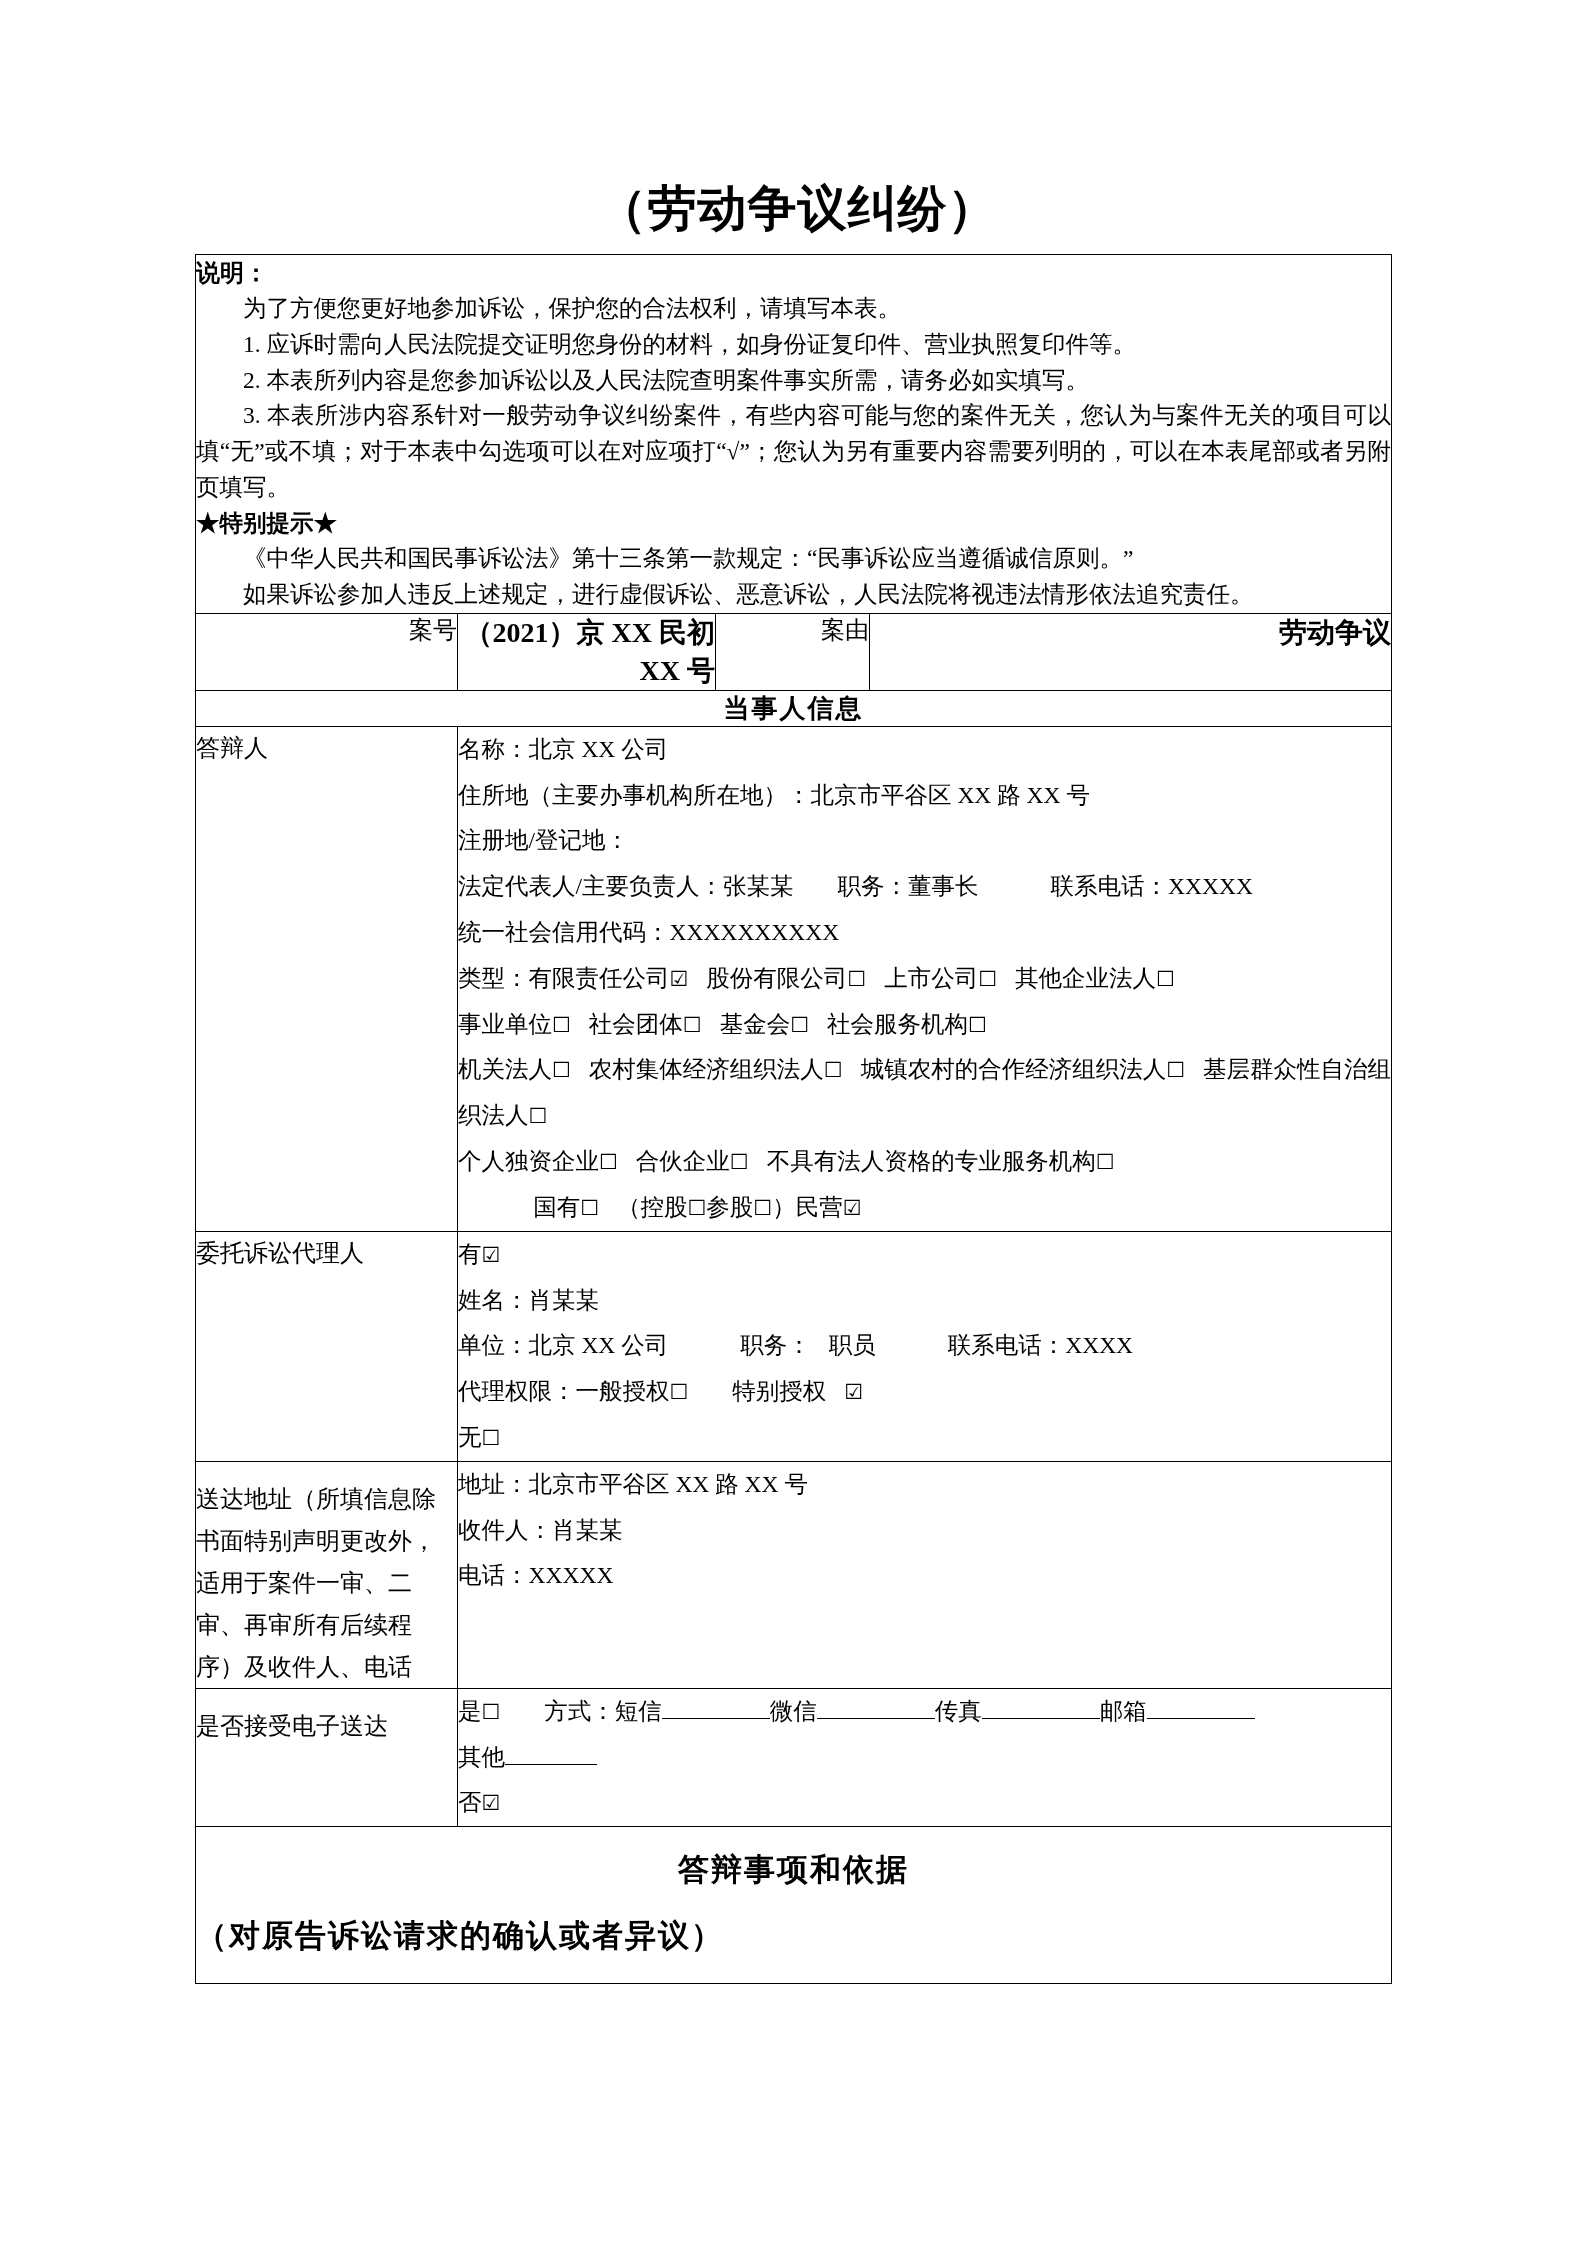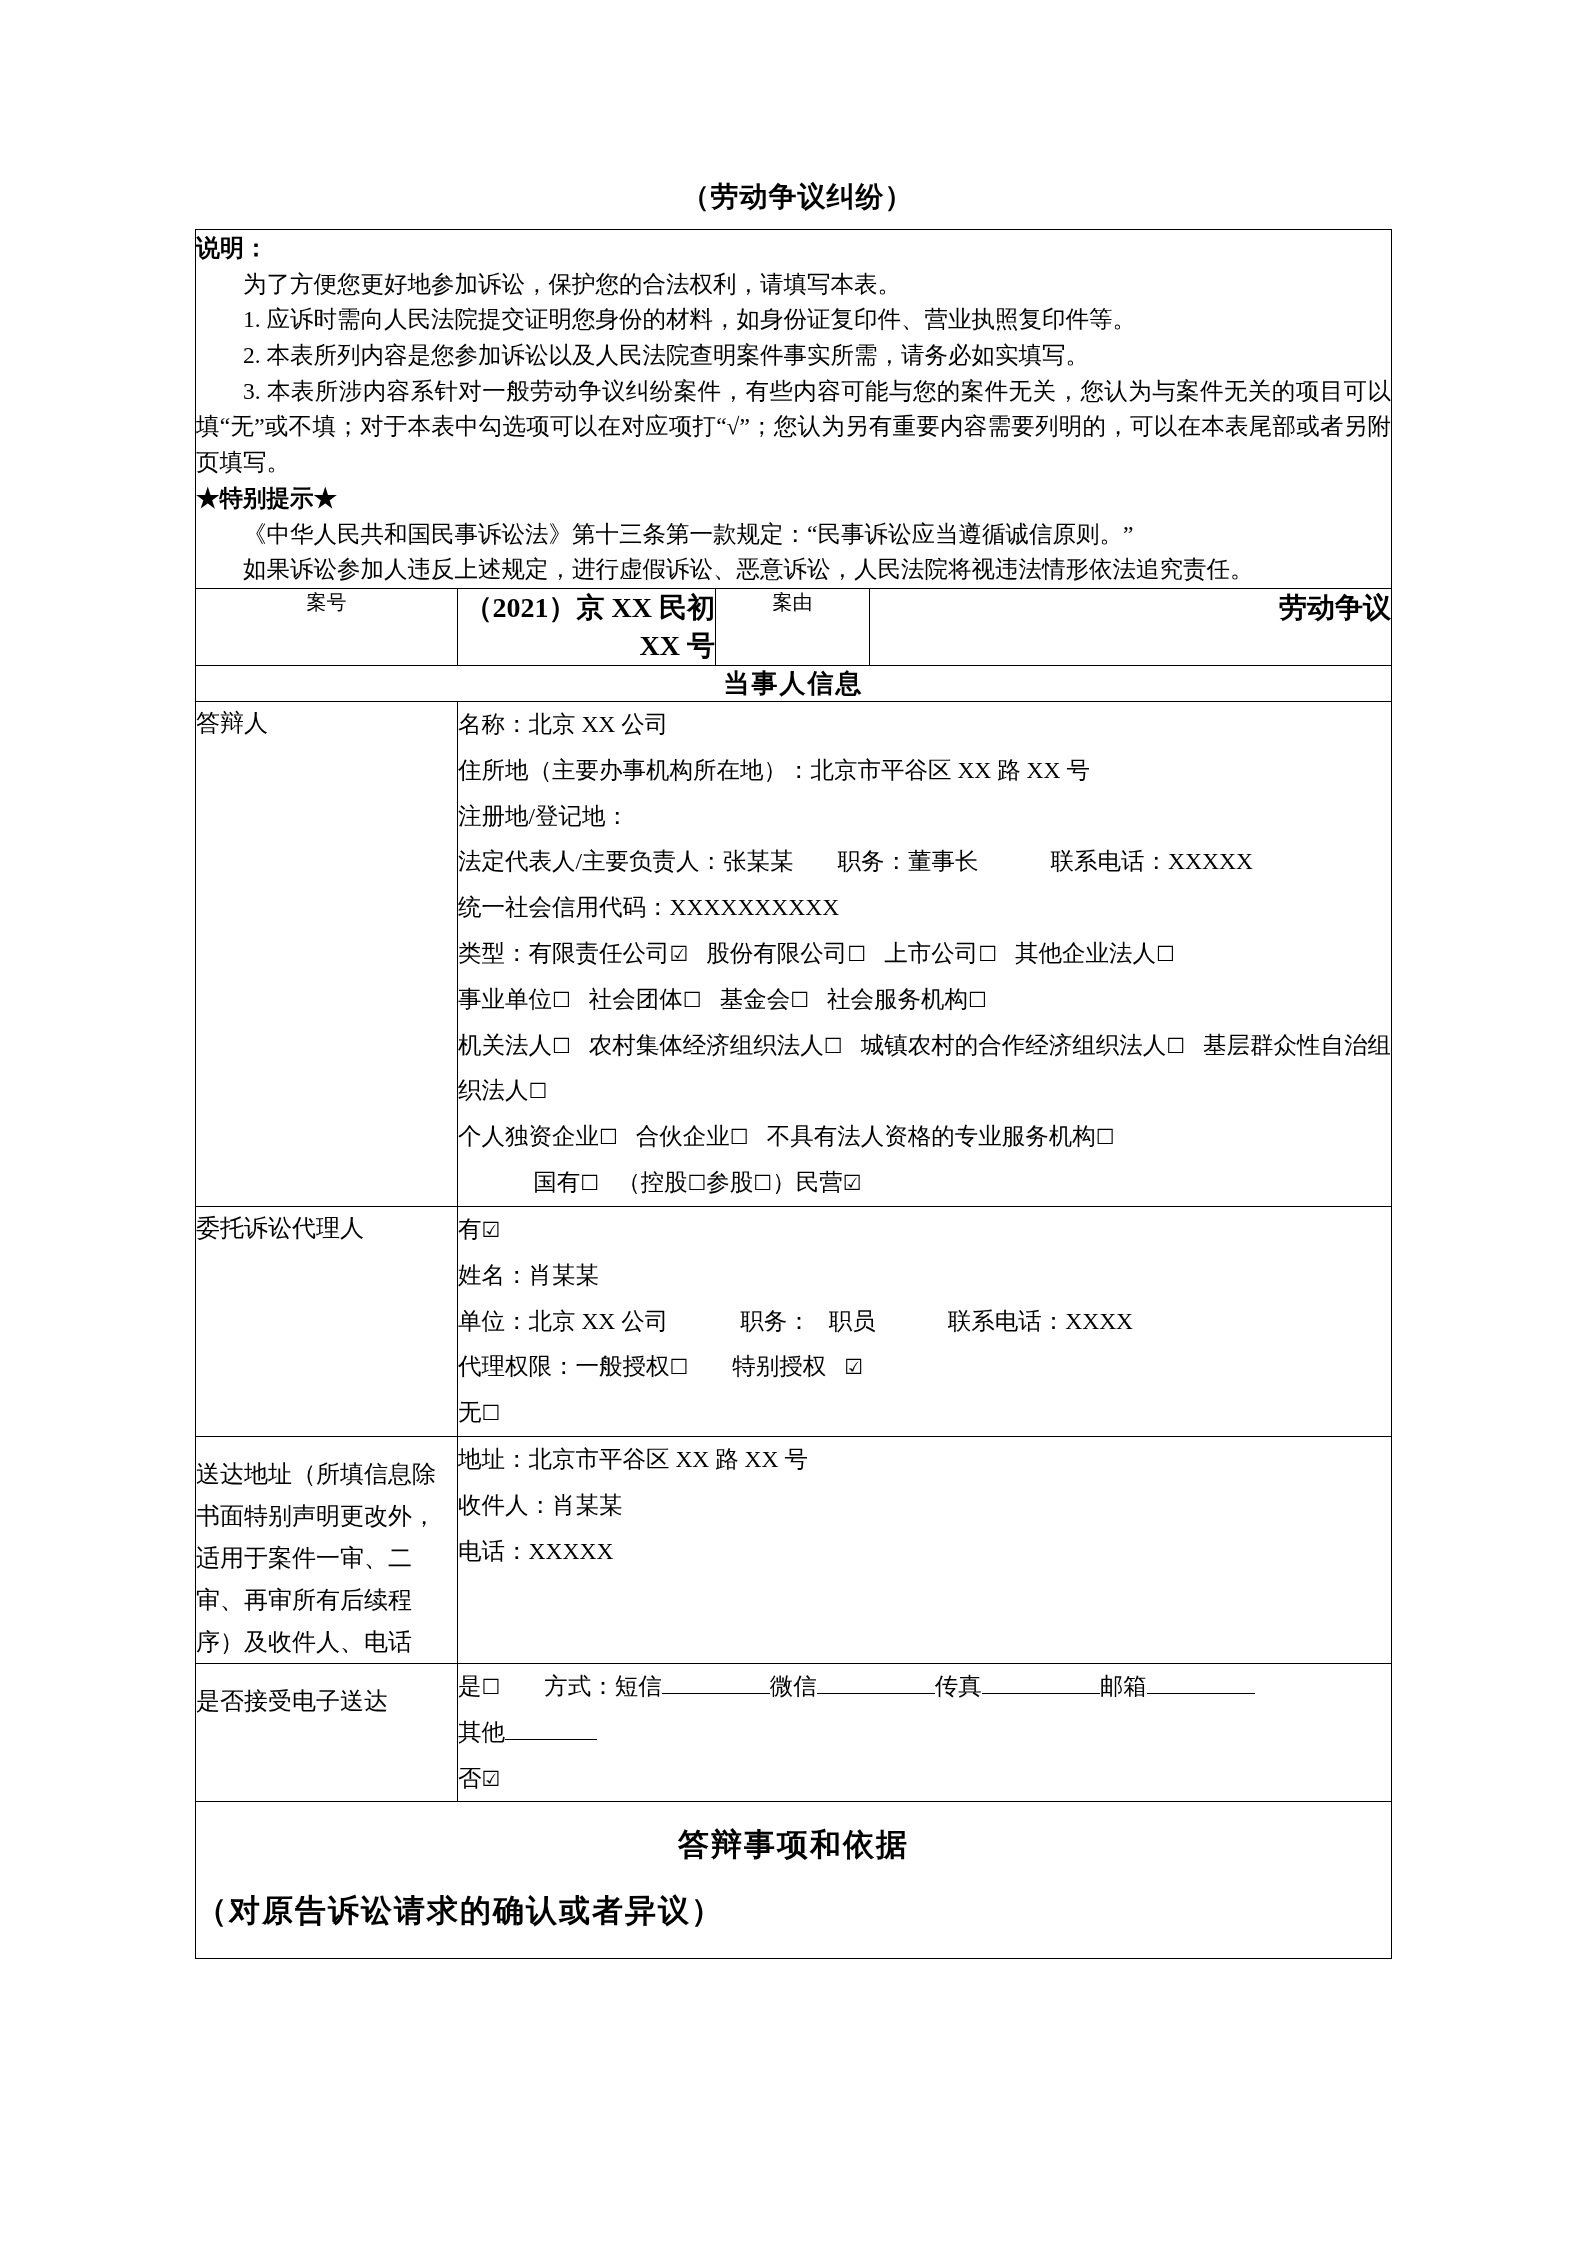--- a/index.html
+++ b/index.html
@@ -25,21 +25,21 @@
     text-align: center;
     padding-top: 178px;
   }
   .title-main {
     font-size: 42px;
     font-weight: bold;
     line-height: 1.18;
     letter-spacing: 2px;
   }
   .title-sub {
-    font-size: 28px;
+    font-size: 49px;
     font-weight: bold;
     line-height: 1.18;
     letter-spacing: 1px;
     margin-top: 2px;
     padding-left: 8px;
   }
   table.form {
     border-collapse: collapse;
     width: 1196px;
     margin: 16px auto 0 auto;
@@ -61,23 +61,23 @@
   }
   .instr-p {
     text-indent: 2em;
     text-align: justify;
   }
   .star-line {
     text-indent: 0;
     font-weight: bold;
   }
   .case-label {
-    font-size: 20px;
+    font-size: 24px;
     padding: 16px 0 16px 26px;
-    text-align: center;
+    text-align: right;
     vertical-align: middle;
   }
   .case-value {
     font-size: 28px;
     padding: 16px 0 16px 22px;
     text-align: right;
     vertical-align: middle;
     font-weight: bold;
   }
   .section-title {

